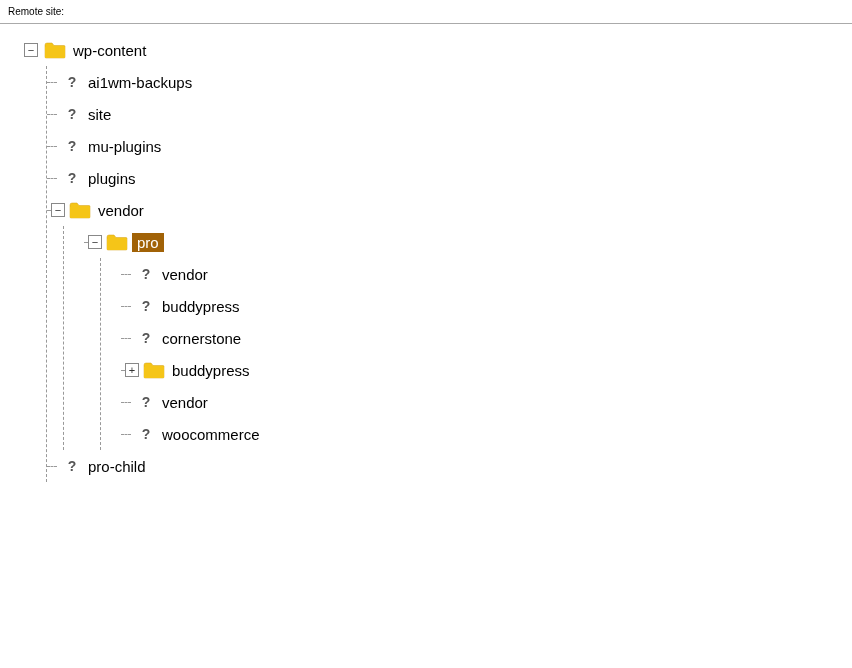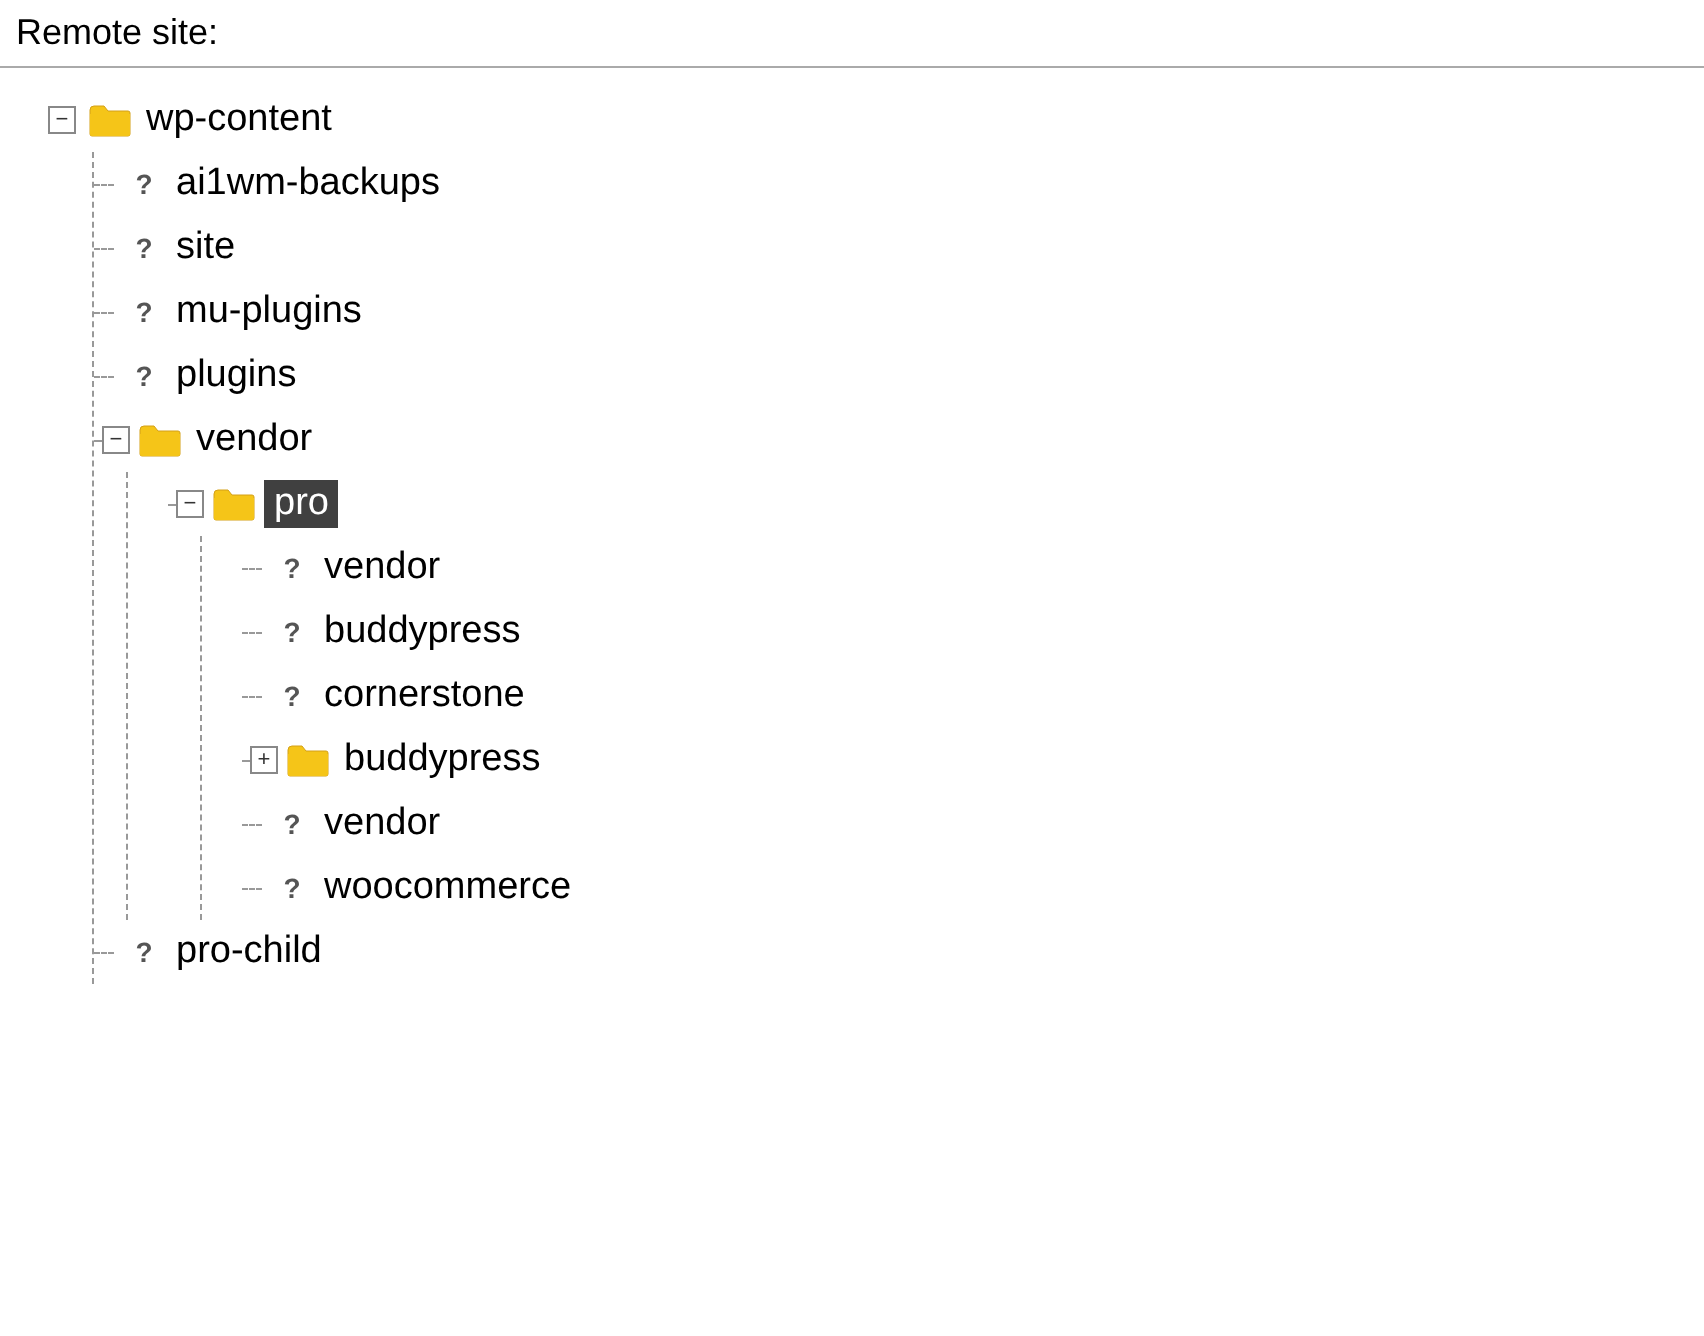--- a/index.html
+++ b/index.html
@@ -14,21 +14,21 @@
 
     .remote-site-bar {
       display: flex;
       align-items: center;
       border-bottom: 1px solid #aaa;
       padding: 6px 8px;
       background: #fff;
     }
 
     .remote-site-label {
-      font-size: 18px;
+      font-size: 10px;
       color: #000;
       margin-right: 8px;
       white-space: nowrap;
     }
 
     .remote-site-path {
       border: 1px solid #888;
       padding: 2px 6px;
       font-size: 14px;
       color: #000;
@@ -71,27 +71,27 @@
       margin-right: 4px;
       display: flex;
       align-items: center;
       justify-content: center;
       font-size: 14px;
       font-weight: bold;
       color: #555;
     }
 
     .node-label {
-      font-size: 19px;
+      font-size: 15px;
       padding: 1px 3px;
       white-space: nowrap;
     }
 
     .node-label.selected-label {
-      background: #404040;
+      background: #a16207;
       color: #fff;
       padding: 1px 5px;
     }
   </style>
 </head>
 <body>
 
 <div class="remote-site-bar">
   <span class="remote-site-label">Remote site:</span>
 </div>

